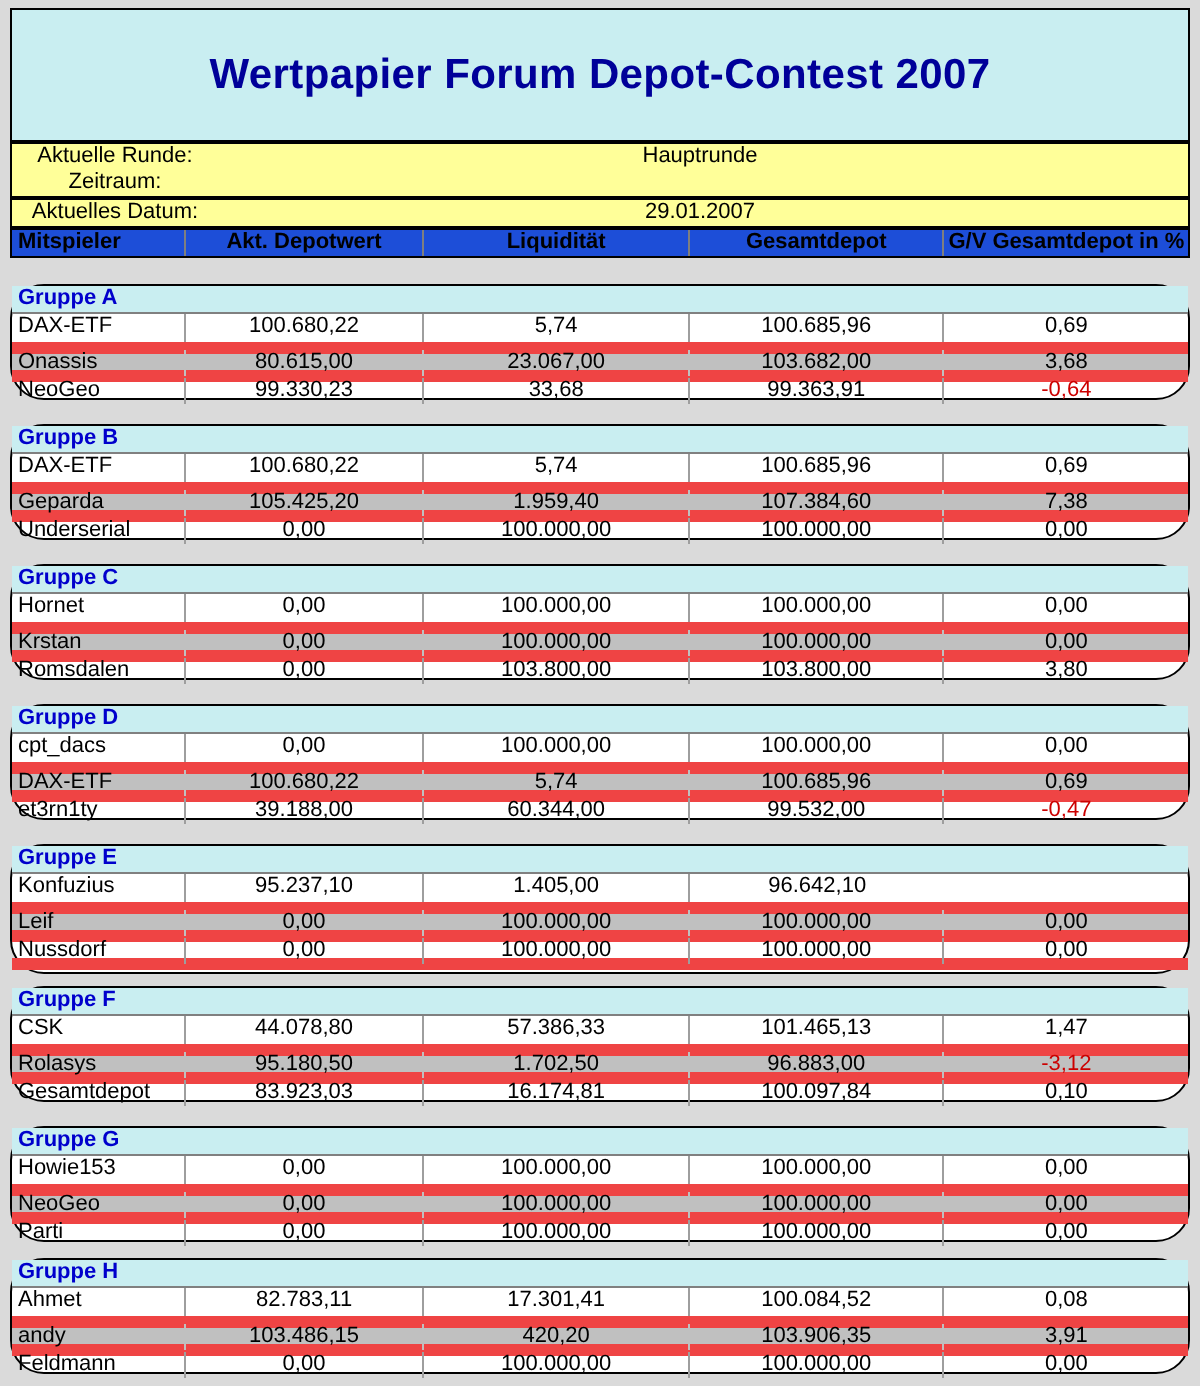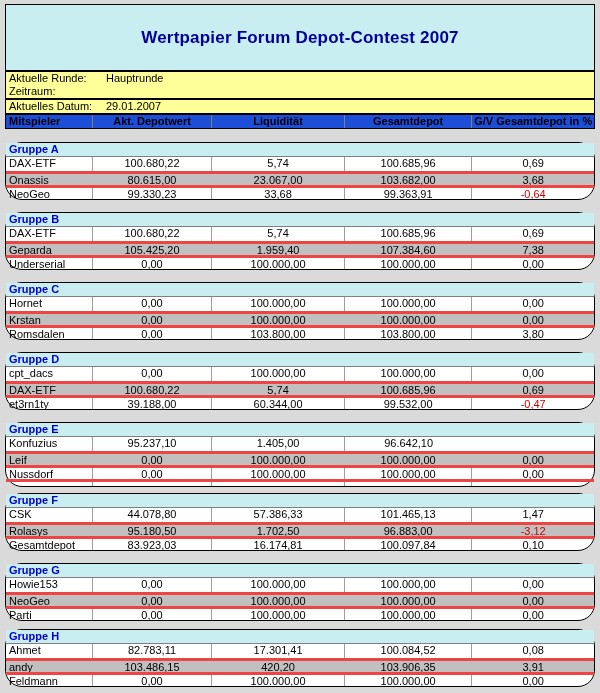--- a/index.html
+++ b/index.html
@@ -11,26 +11,26 @@
     overflow:hidden;
   }
   .page{padding:4px 5px 0 5px;}
   .box{border:1px solid #000;box-sizing:border-box;}
   
   .title-box{
     height:67px;background:var(--cyan,#c9eef1);
     display:flex;align-items:center;justify-content:center;
   }
   .title-box h1{
-    margin:0;font-size:17px;font-weight:bold;color:var(--title-blue,#000099);
+    margin:0;font-size:21px;font-weight:bold;color:var(--title-blue,#000099);
     letter-spacing:0.2px;
   }
   
   .info-box{background:var(--yellow,#ffff99);}
-  .info-row{height:13px;line-height:13px;display:flex;}
+  .info-row{height:13px;line-height:13px;display:flex;text-align:center;}
   .info-label{width:97px;padding-left:3px;flex:0 0 97px;}
   .info-value{flex:1;}
   
   .cols-header{
     background:#1d4ed8;display:flex;height:15px;line-height:13px;font-weight:bold;
   }
   .cell{
     box-sizing:border-box;overflow:hidden;white-space:nowrap;
     border-right:1px solid #9e9e9e;text-align:center;
   }
@@ -47,21 +47,21 @@
   .group-block:nth-of-type(6){margin-top:6px;}
   .group-block:nth-of-type(8){margin-top:8px;}
   .group-header{
     height:14px;line-height:13px;
     background:var(--cyan,#c9eef1);
     color:var(--group-blue,#0000cc);
     font-weight:bold;padding-left:3px;
     border-bottom:1px solid #808080;box-sizing:border-box;
   }
   .trow{display:flex;height:14px;line-height:13px;box-sizing:border-box;}
-  .trow + .trow{border-top:3px solid #ef4444;}
+  .trow + .trow{border-top:6px solid #ef4444;align-items:center;}
   .trow.alt{background:var(--silver,#c0c0c0);}
   .trow.alt .cell{border-right-color:var(--silver,#c0c0c0);}
   .trow.empty{height:7px;}
   .neg{color:var(--negative-red,#cc0000);}
 </style>
 </head>
 <body style="background: rgb(218, 218, 218);">
 
 <div class="page">
 

